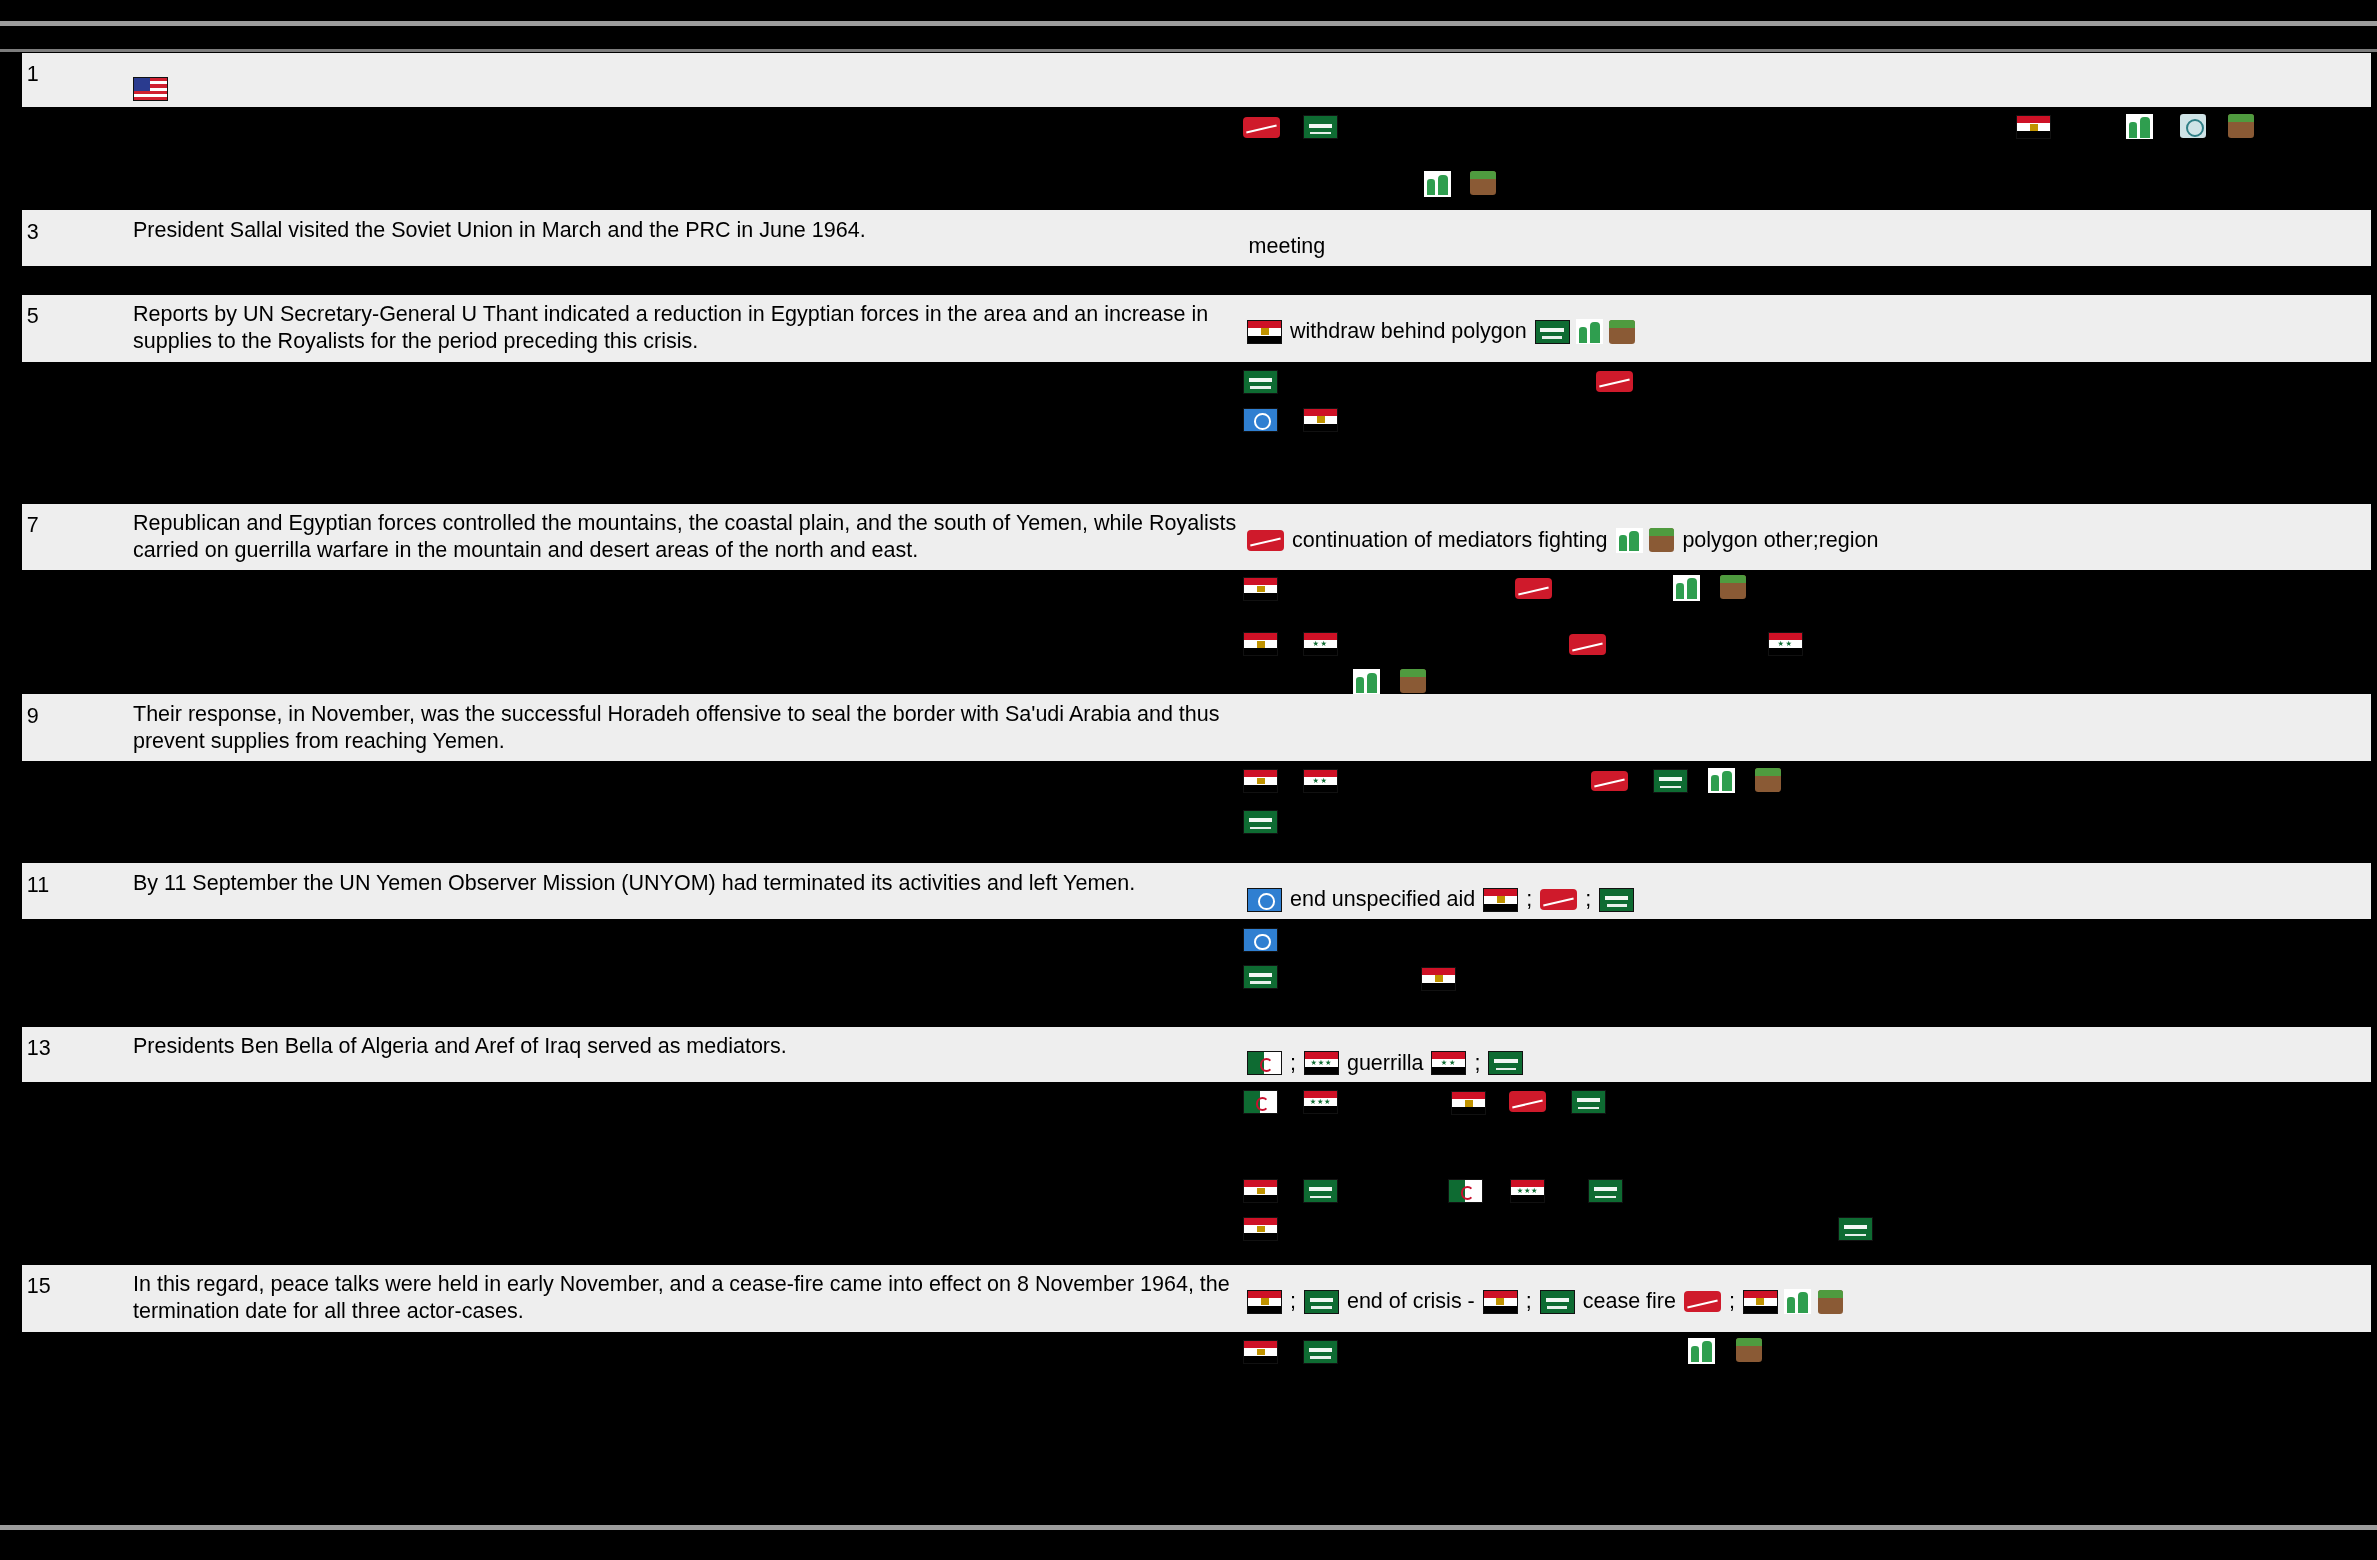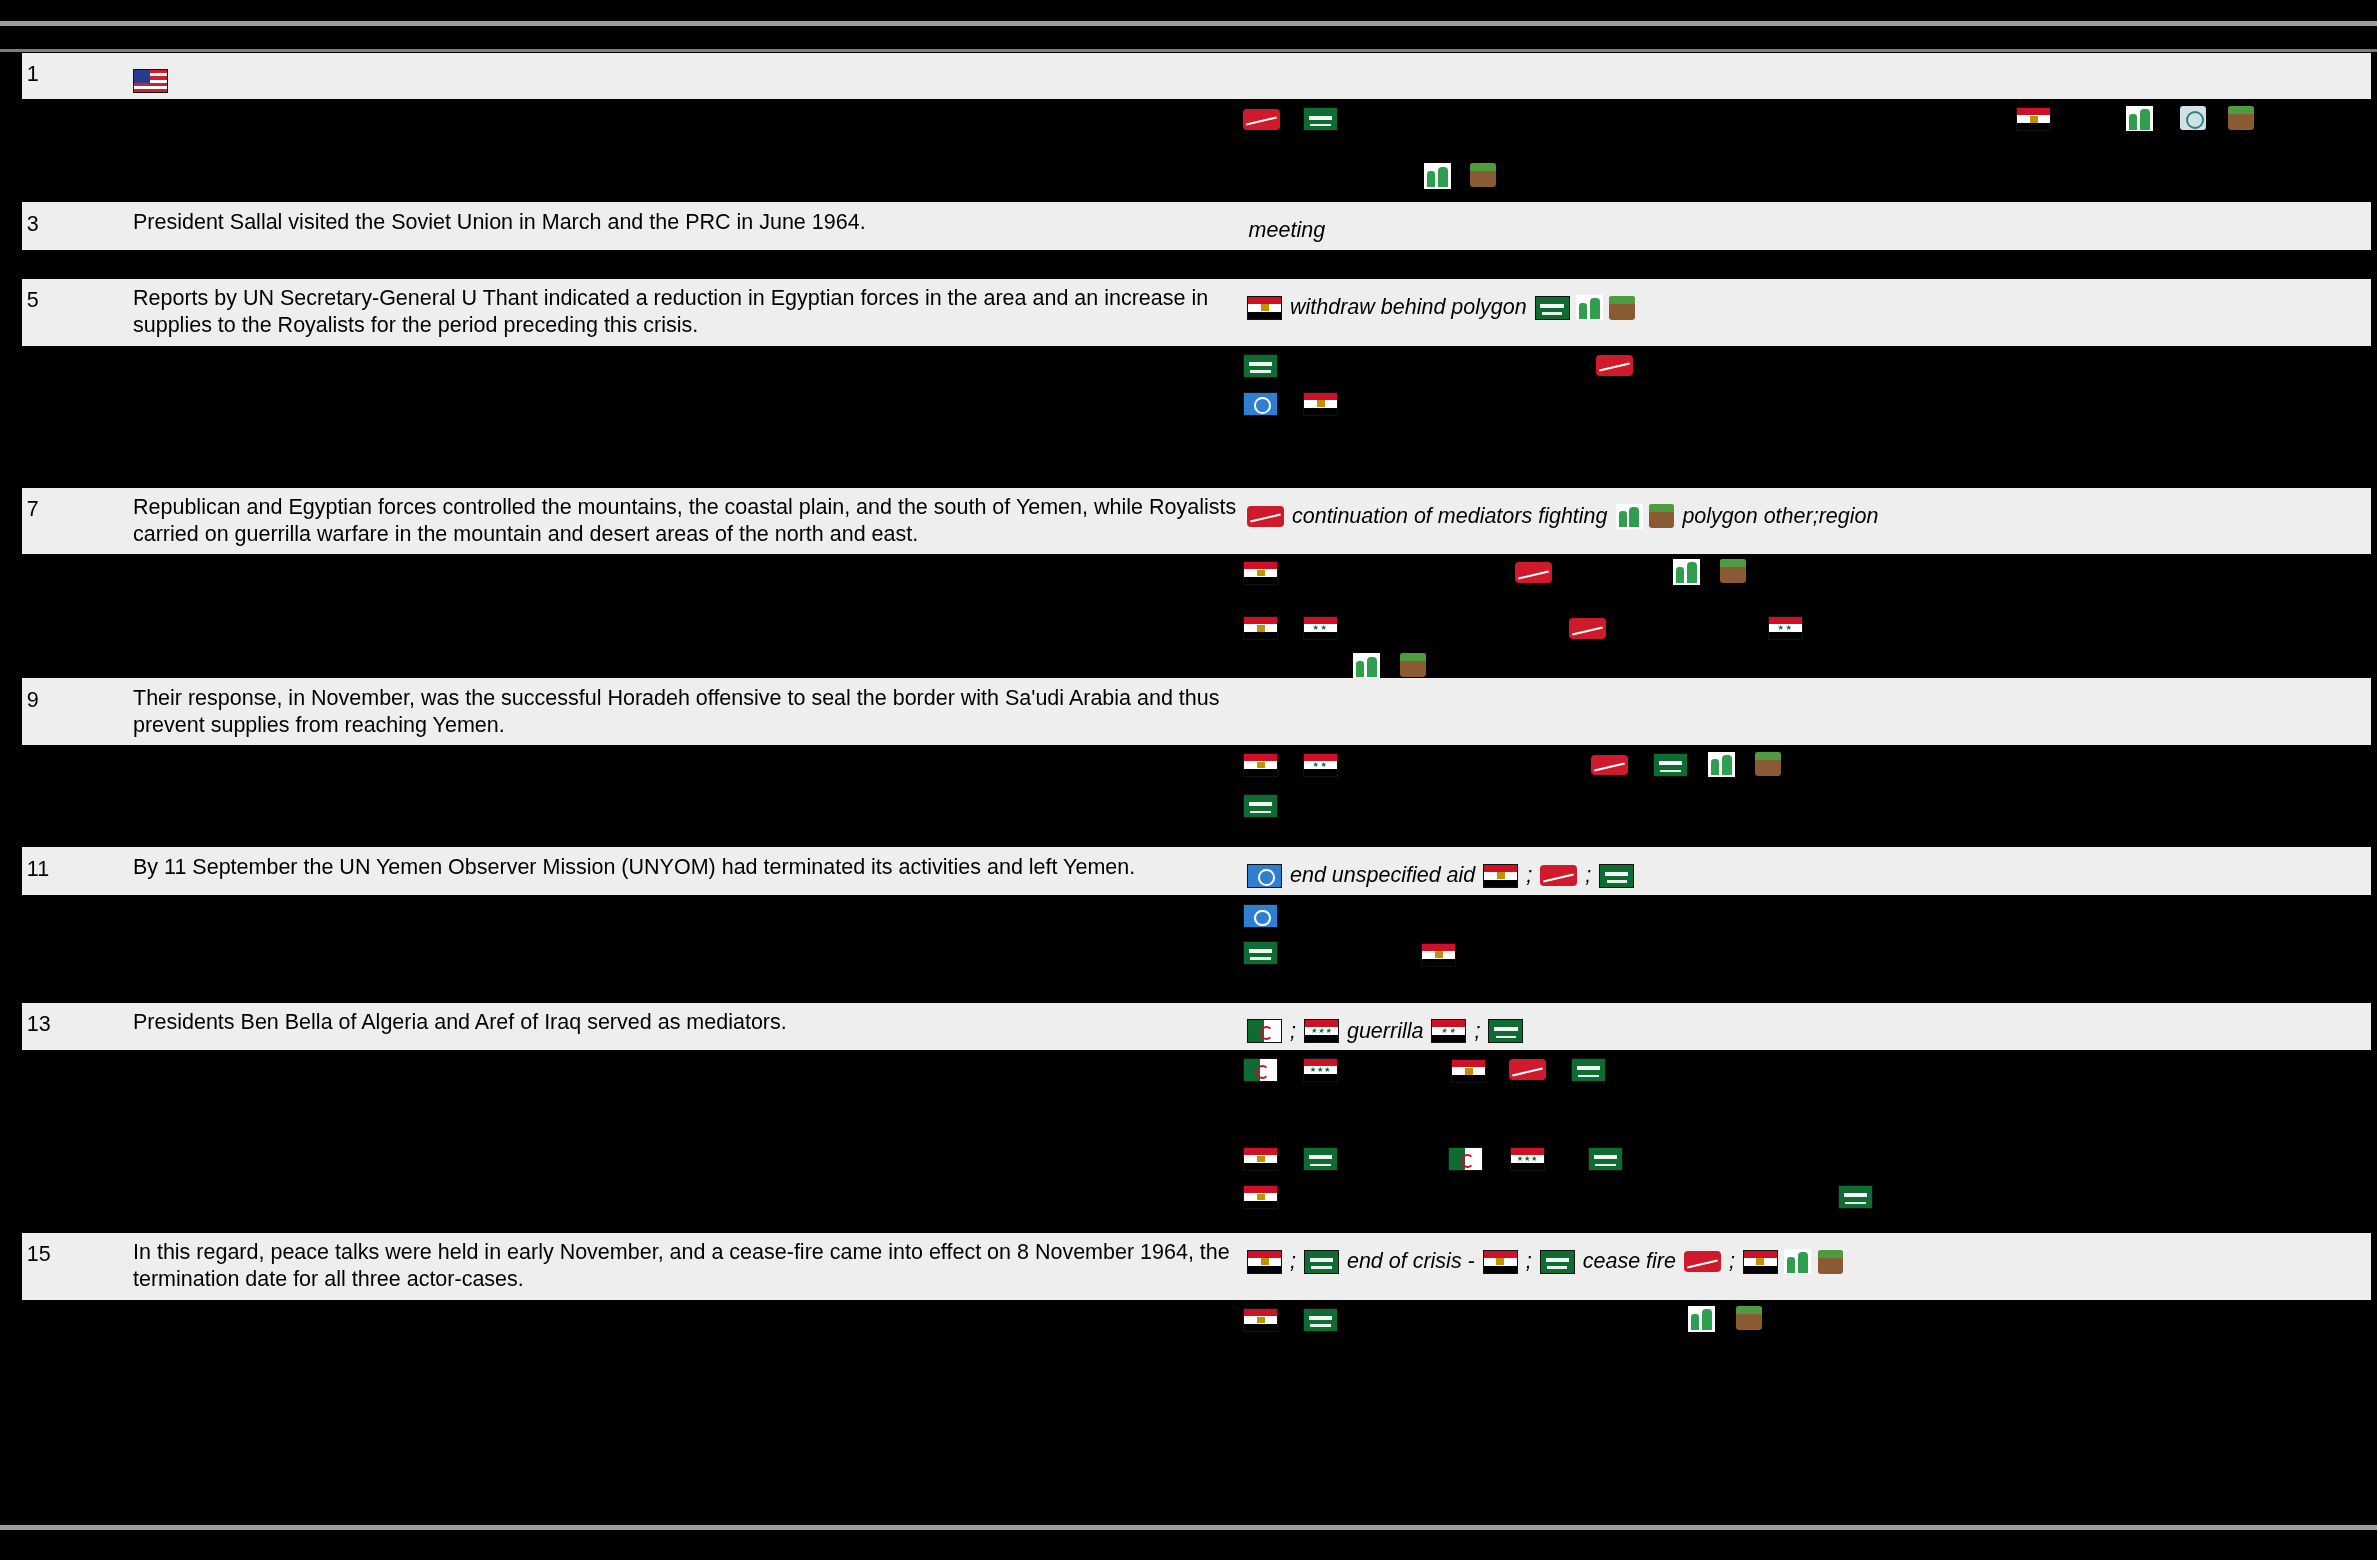--- a/index.html
+++ b/index.html
@@ -74,29 +74,28 @@
     font-size: 21.5px;
     line-height: 27px;
     color: #000;
     padding-top: 6.4px;
     padding-bottom: 6.4px;
     padding-right: 8px;
     box-sizing: border-box;
   }
   .row .codes {
     flex: 1 1 auto;
-    padding-top: 16px;
+    padding-top: 24px;
     padding-bottom: 6.4px;
     display: flex;
     align-items: center;
     gap: 6.4px;
     font-size: 21.5px;
     color: #000;
     white-space: nowrap;
-    font-style: italic;
   }
 
   
   .band {
     position: relative;
     width: 2377px;
     background: #000;
   }
   .band .ic-abs {
     position: absolute;

